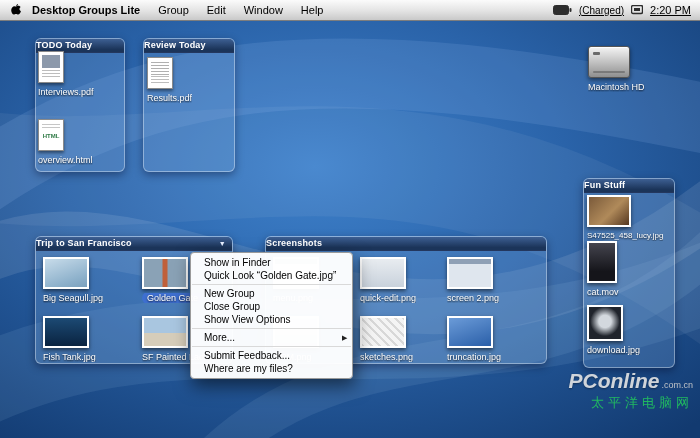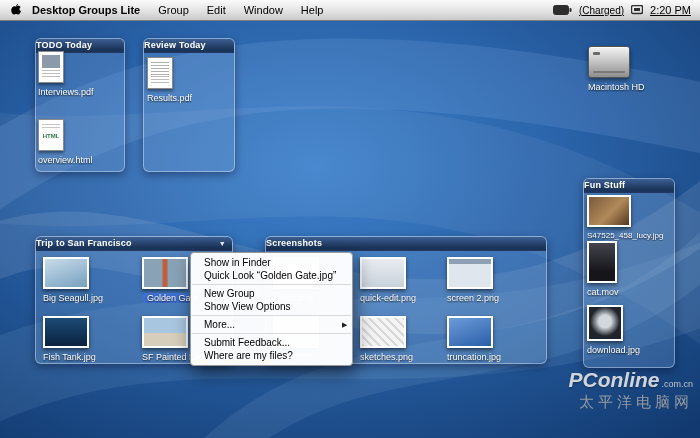--- a/index.html
+++ b/index.html
@@ -103,21 +103,21 @@
     box-shadow:2px 7px 18px rgba(0,0,0,.55);
     padding:3px 0;font-size:10px;color:#000;
   }
   .ctx-item{padding:0 16px 0 13px;height:13px;line-height:13px;white-space:nowrap;position:relative;}
   .ctx-sep{height:1px;background:#d9d9d9;margin:2px 1px;}
   .sub-arrow{position:absolute;right:5px;top:0;font-size:7px;line-height:13px;color:#222;}
   
   .wm{position:absolute;right:7px;bottom:26px;z-index:150;text-align:right;opacity:.9;}
   .wm-brand{font-size:21px;font-weight:bold;color:#e4e4e4;text-shadow:0 1px 2px rgba(0,0,0,.4);font-style:italic;}
   .wm-dom{font-size:9px;color:#cfcfcf;margin-left:2px;}
-  .wm-cap{font-size:15px;color:#a3a3a3;letter-spacing:4px;margin-top:1px;}
+  .wm-cap{font-size:13px;color:#22c55e;letter-spacing:4px;margin-top:1px;}
 </style>
 </head>
 <body>
 
 <svg class="bg" viewBox="0 0 700 438" preserveAspectRatio="none">
   <defs>
     <radialGradient id="rg" cx="45%" cy="38%" r="80%">
       <stop offset="0%" stop-color="#3f82cc"></stop>
       <stop offset="45%" stop-color="#2a63a9"></stop>
       <stop offset="100%" stop-color="#123a70"></stop>
@@ -251,20 +251,21 @@
 <div class="cell" style="left:588px;top:46px;width:84px;z-index:5">
   <span class="hd"></span>
   <div class="flabel">Macintosh HD</div>
 </div>
 
 <div class="ctx">
   <div class="ctx-item">Show in Finder</div>
   <div class="ctx-item">Quick Look “Golden Gate.jpg”</div>
   <div class="ctx-sep"></div>
   <div class="ctx-item">New Group</div>
+  <div class="ctx-item">Close Group</div>
   <div class="ctx-item">Show View Options</div>
   <div class="ctx-sep"></div>
   <div class="ctx-item">
     <span>More...</span>
     <span class="sub-arrow">▶</span>
   </div>
   <div class="ctx-sep"></div>
   <div class="ctx-item">Submit Feedback...</div>
   <div class="ctx-item">Where are my files?</div>
 </div>

